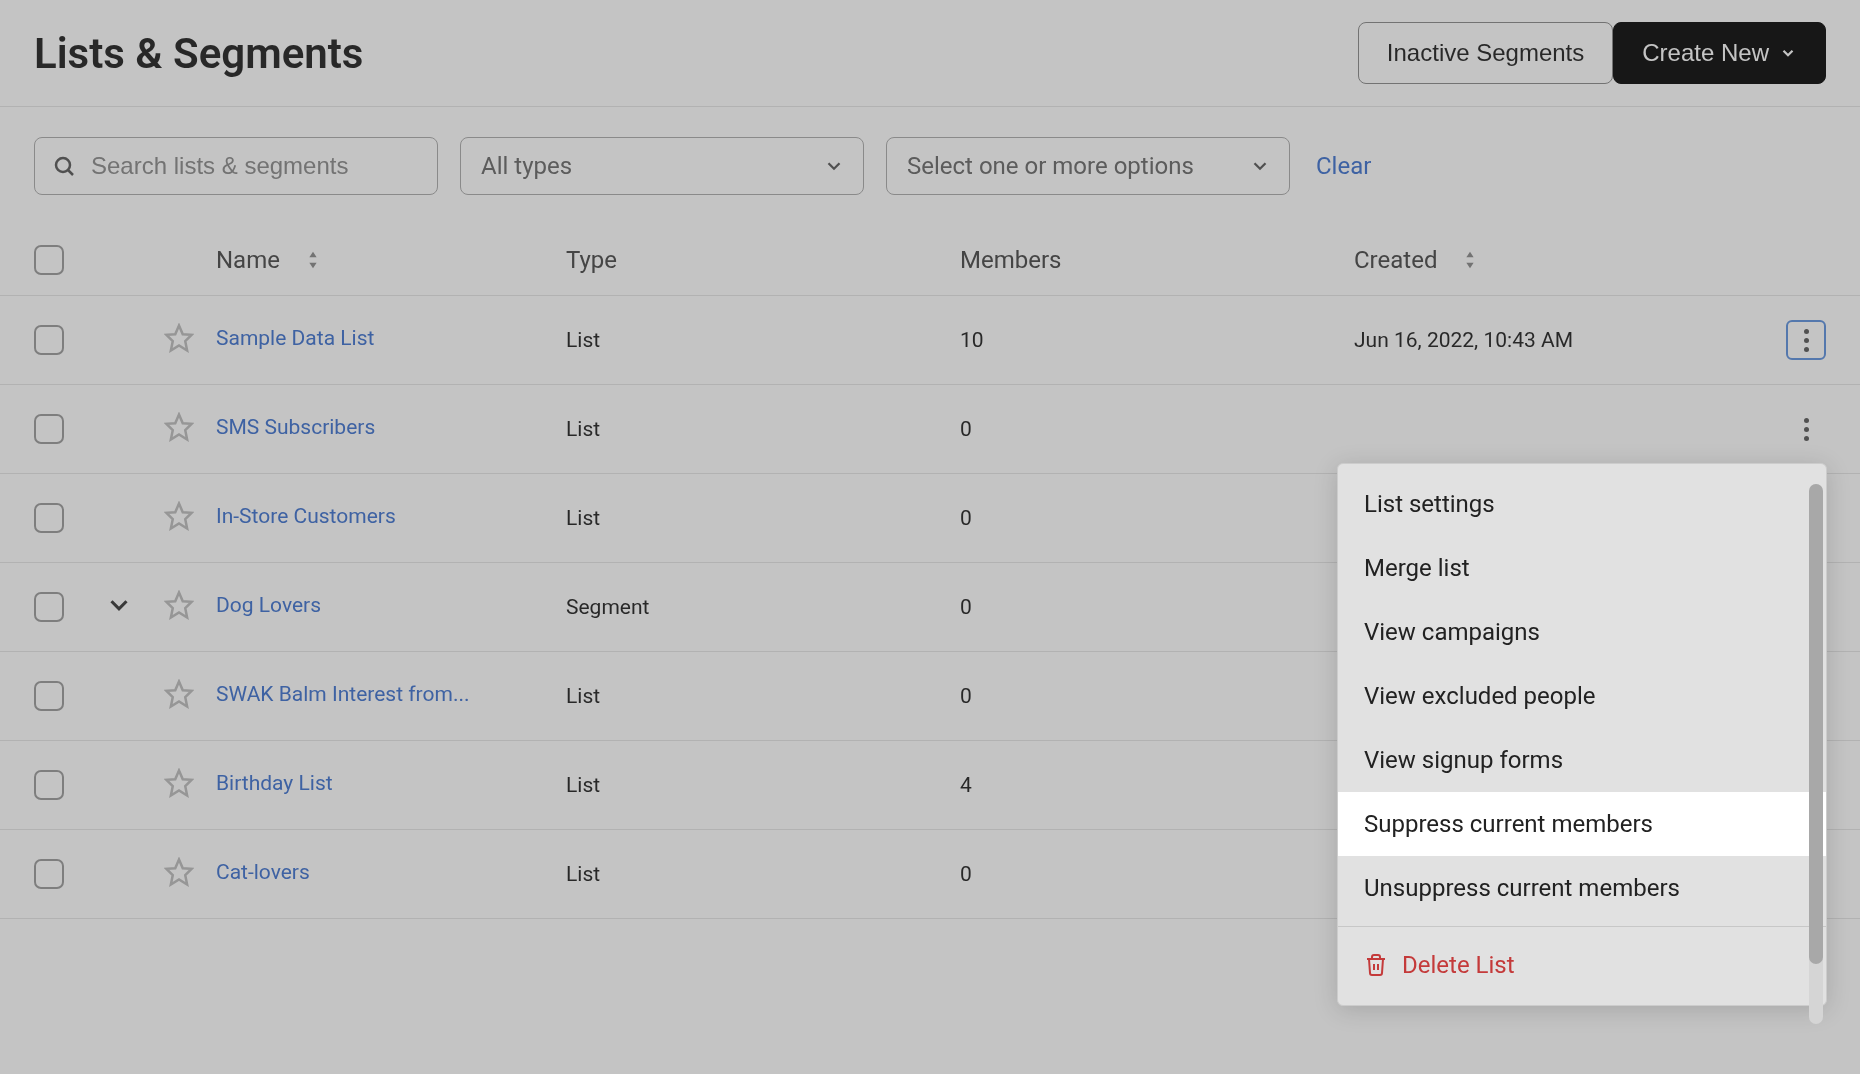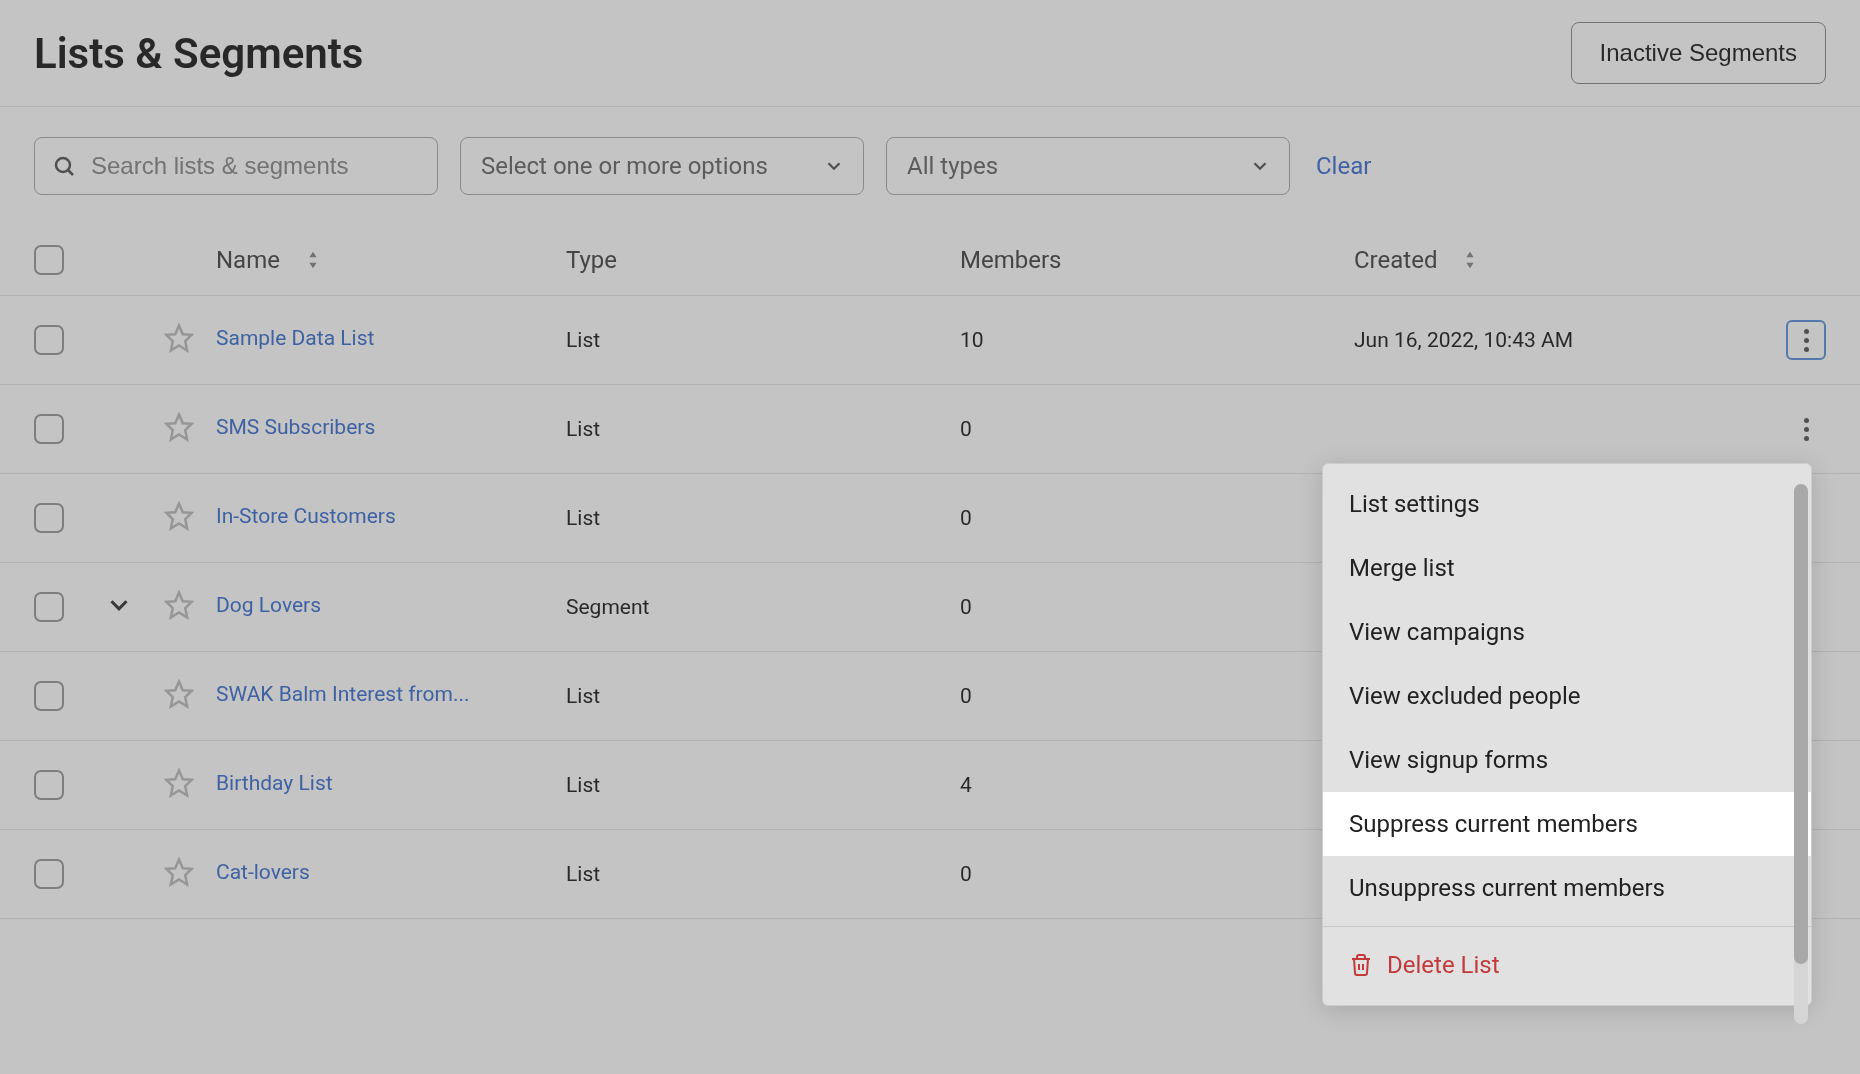--- a/index.html
+++ b/index.html
@@ -196,21 +196,21 @@
       border-radius: 50%;
     }
     .row-chev {
       width: 30px;
       height: 30px;
       color: #333;
     }
     .dropdown {
       position: absolute;
       top: 463px;
-      right: 48px;
+      right: 33px;
       width: 490px;
       background: #fff;
       border: 1px solid #ccc;
       border-radius: 6px;
       box-shadow: 0 4px 24px rgba(0,0,0,0.15);
       z-index: 10;
       padding: 8px 0;
     }
     .dropdown-item {
       padding: 18px 26px;
@@ -265,39 +265,45 @@
   </style>
 </head>
 <body>
 
 <div class="header">
   <h1 class="page-title">Lists &amp; Segments</h1>
   <div class="header-buttons">
     <button class="btn">
       <span>Inactive Segments</span>
     </button>
+    <button class="btn btn-dark">
+      <span>Create New</span>
+      <svg class="chevron-down" viewBox="0 0 24 24" fill="none" stroke="currentColor" stroke-width="3">
+          <polyline points="6 9 12 15 18 9"></polyline>
+        </svg>
+    </button>
   </div>
 </div>
 
 <div class="filters">
   <div class="search-wrap">
     <svg class="search-icon" viewBox="0 0 24 24" fill="none" stroke="currentColor" stroke-width="2.5">
         <circle cx="11" cy="11" r="7"></circle>
         <line x1="21" y1="21" x2="16" y2="16"></line>
       </svg>
     <input class="search-input" placeholder="Search lists &amp; segments" style="">
   </div>
-  <div class="select-wrap select-options">
-    <span>Select one or more options</span>
+  <div class="select-wrap select-types">
+    <span>All types</span>
     <svg class="chev" width="22" height="22" viewBox="0 0 24 24" fill="none" stroke="#555" stroke-width="2.5">
         <polyline points="6 9 12 15 18 9"></polyline>
       </svg>
   </div>
-  <div class="select-wrap select-types">
-    <span>All types</span>
+  <div class="select-wrap select-options">
+    <span>Select one or more options</span>
     <svg class="chev" width="22" height="22" viewBox="0 0 24 24" fill="none" stroke="#555" stroke-width="2.5">
         <polyline points="6 9 12 15 18 9"></polyline>
       </svg>
   </div>
   <span class="clear-link">Clear</span>
 </div>
 
 <div class="table">
   <div class="thead">
     <div class="col-check">

